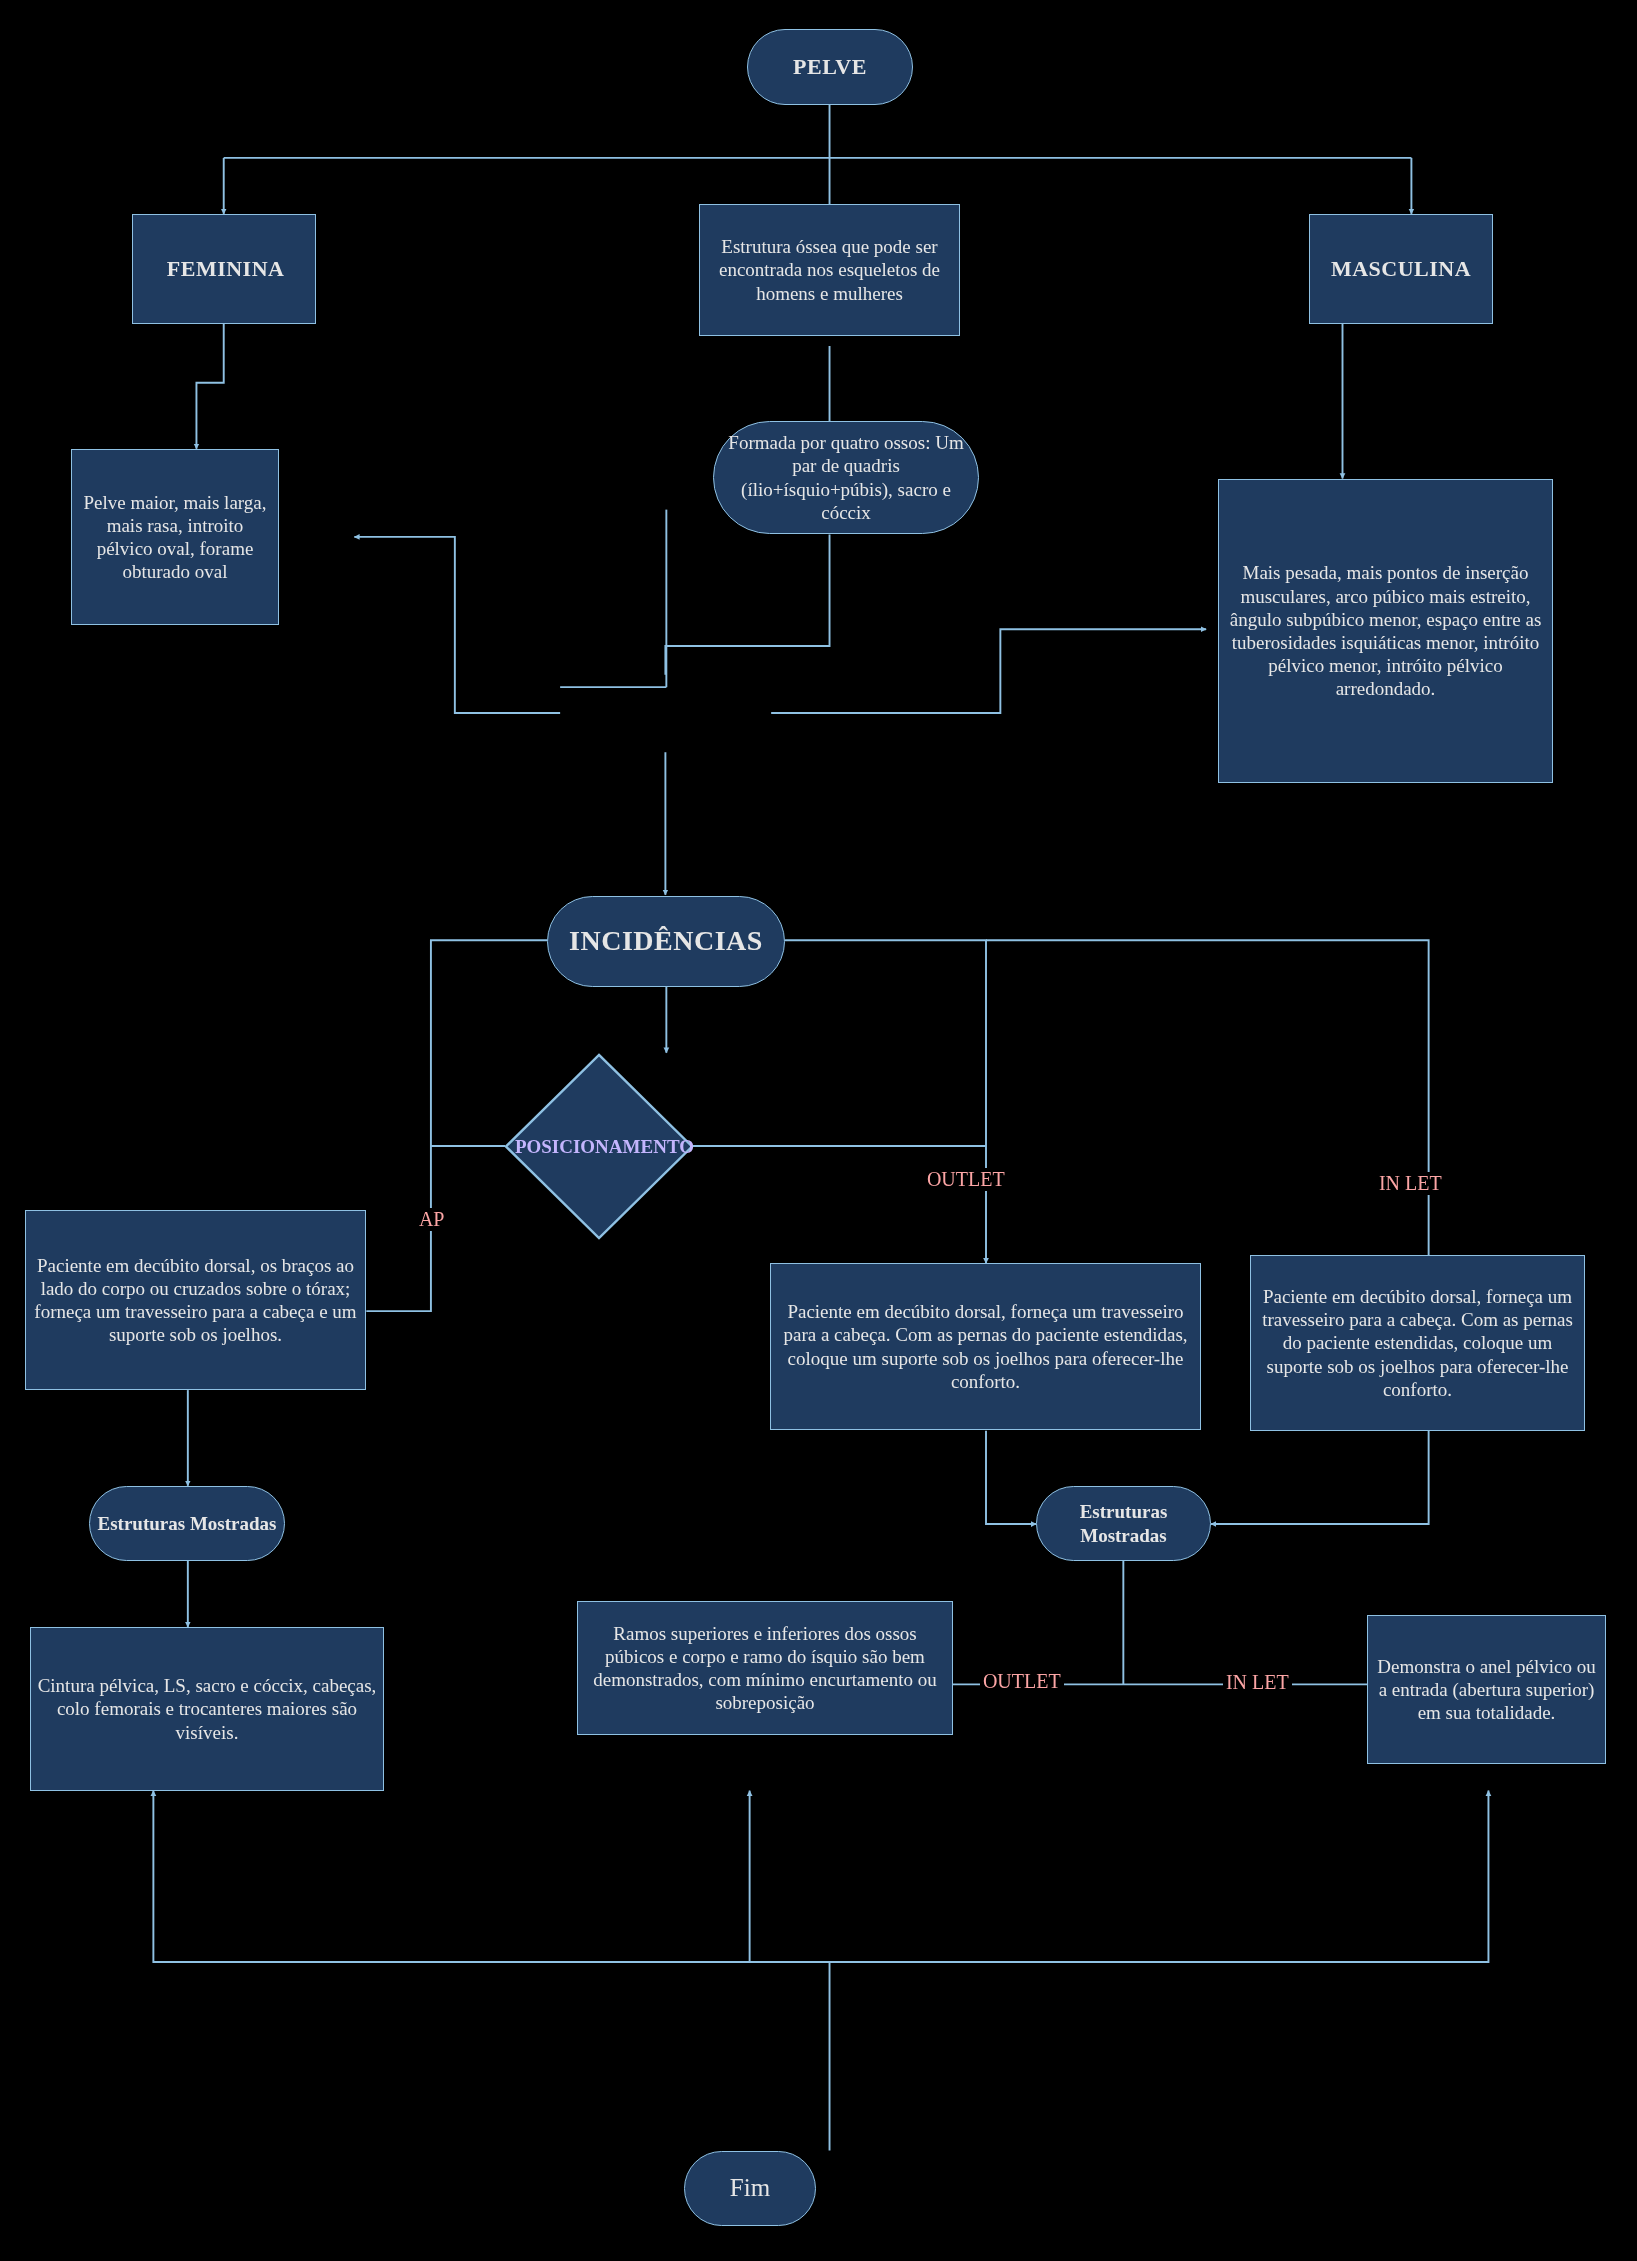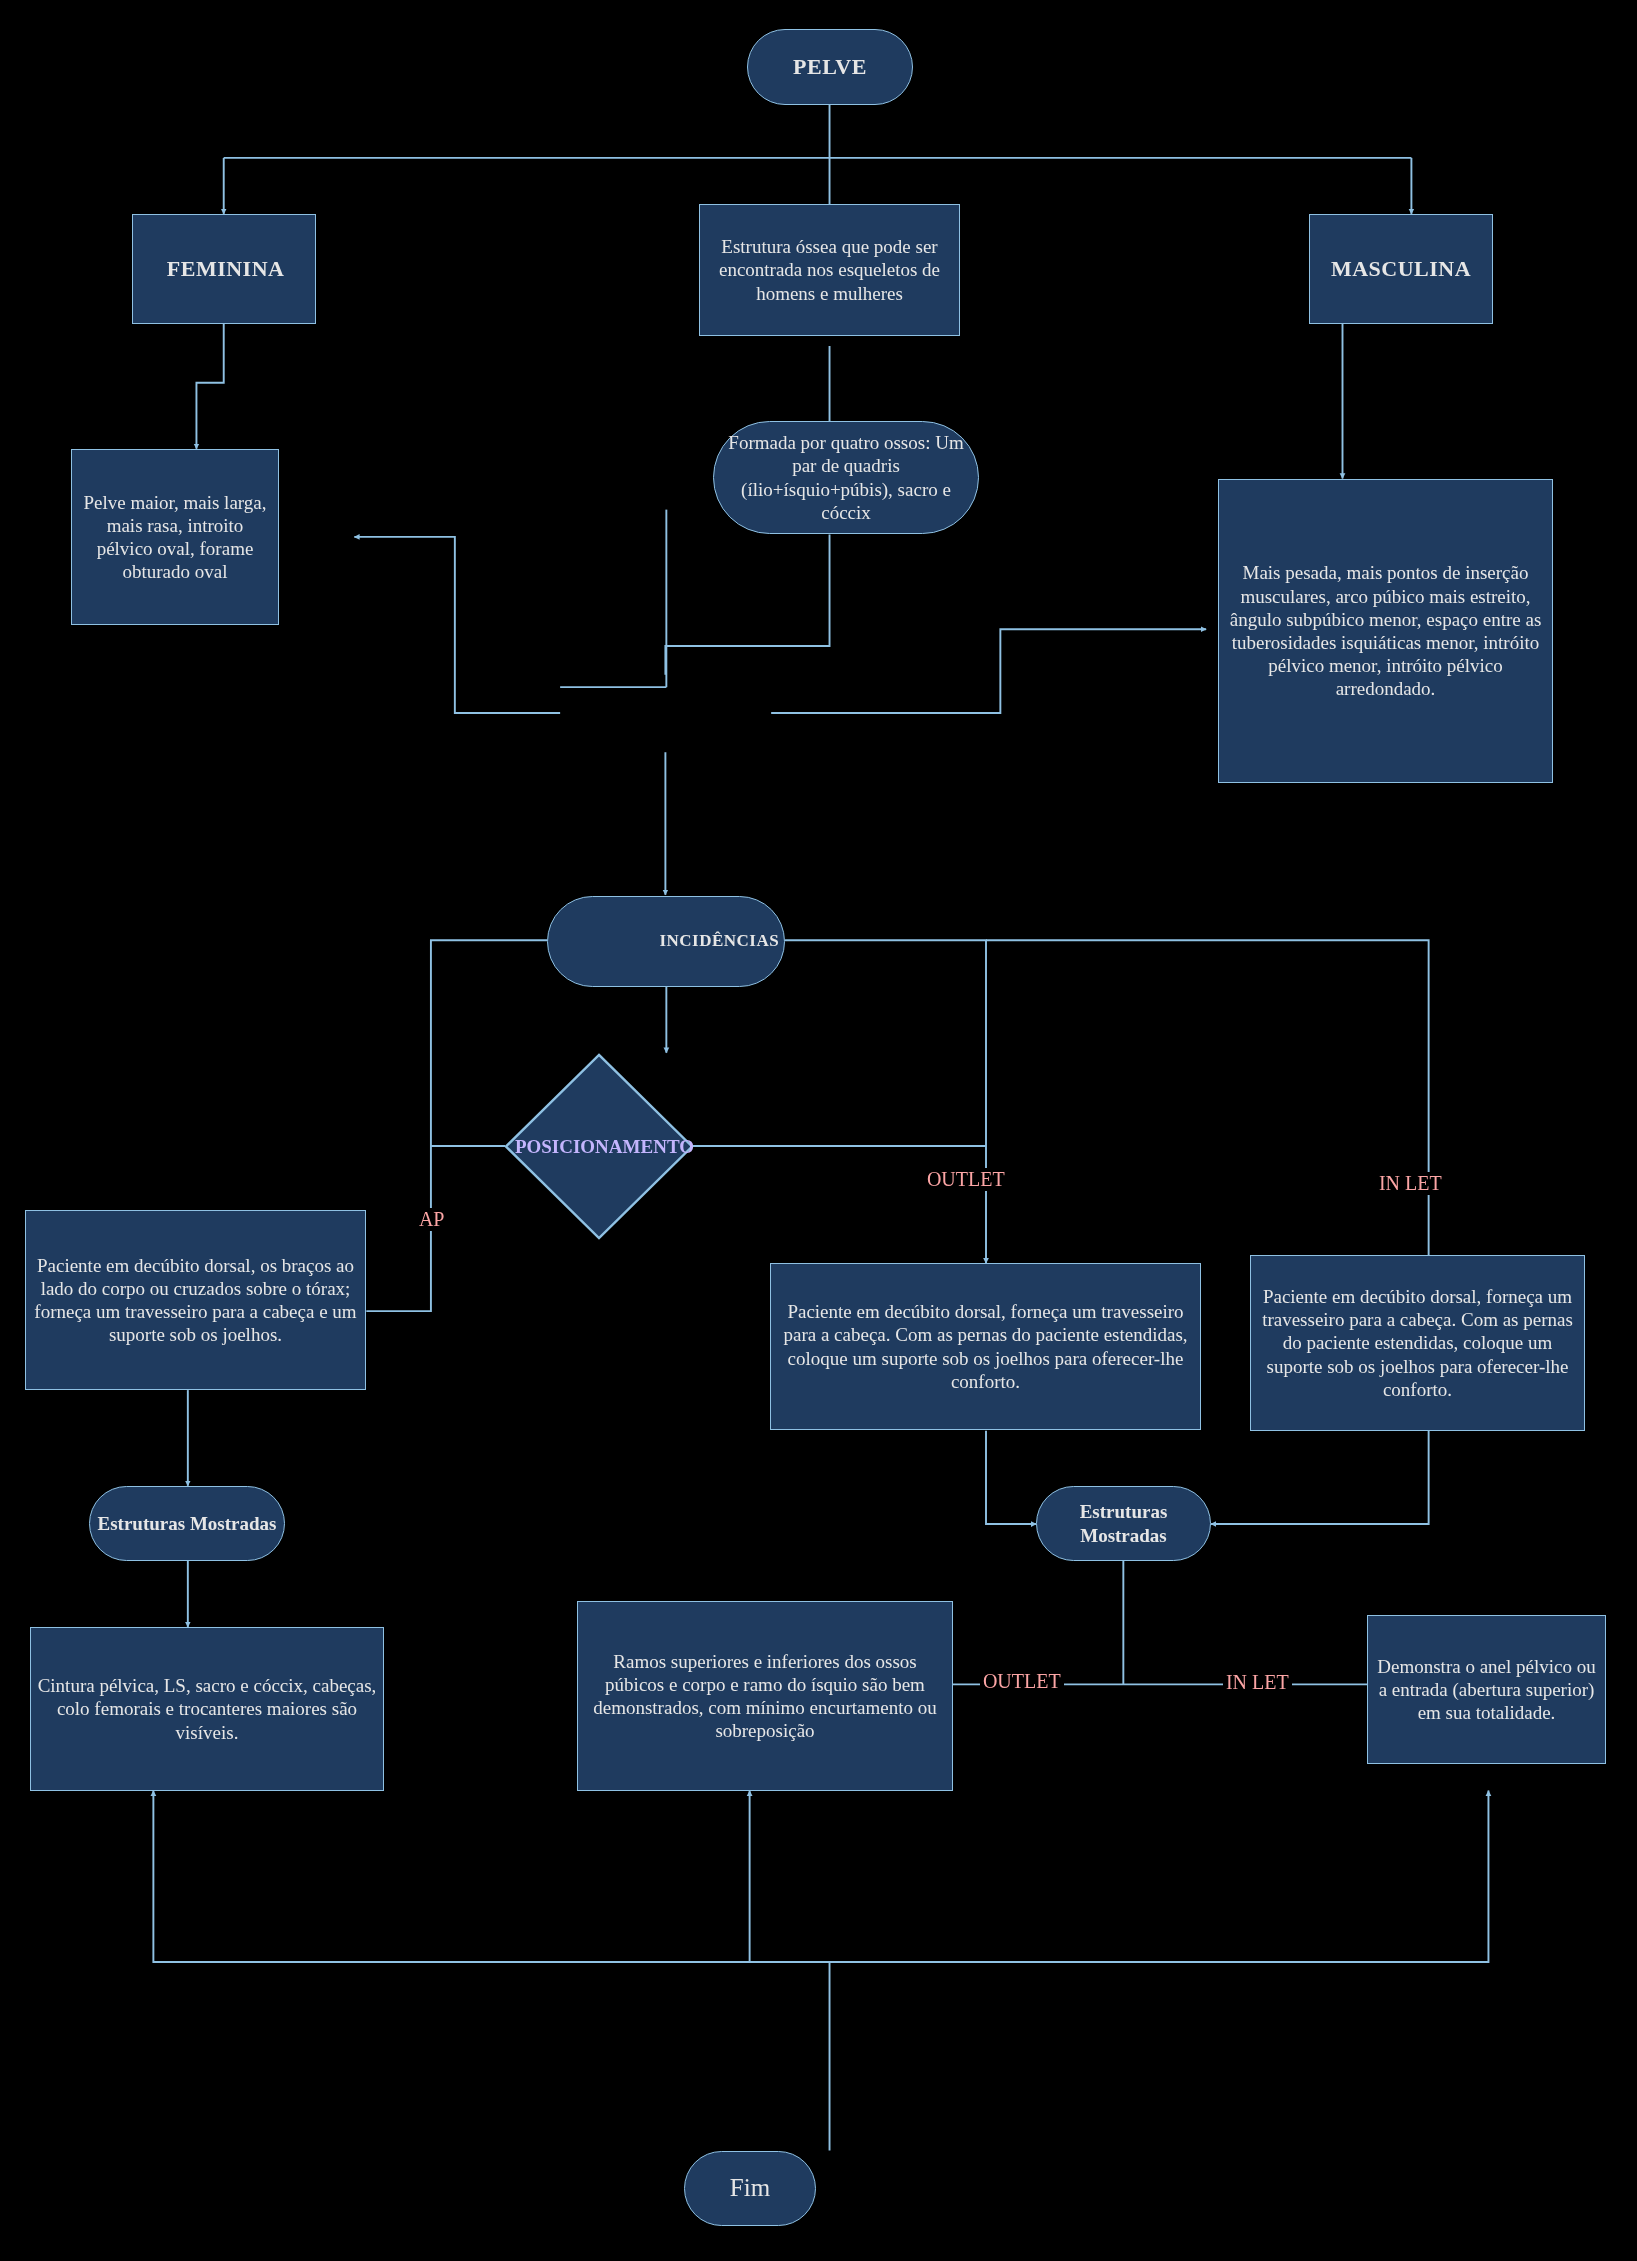--- a/index.html
+++ b/index.html
@@ -135,21 +135,21 @@
 
   <div class="node rect" style="left:71px;top:449px;width:208px;height:176px;font-size:19px;">
     <span>Pelve maior, mais larga, mais rasa, introito pélvico oval, forame obturado oval</span>
   </div>
 
   <div class="node rect" style="left:1218px;top:479px;width:335px;height:304px;font-size:19px;">
     <span>Mais pesada, mais pontos de inserção musculares, arco púbico mais estreito, ângulo subpúbico menor, espaço entre as tuberosidades isquiáticas menor, intróito pélvico menor, intróito pélvico arredondado.</span>
   </div>
 
 
-  <div class="node stadium bold" style="left:547px;top:896px;width:238px;height:91px;font-size:17px;letter-spacing:0.5px;justify-content:flex-end;">
+  <div class="node stadium bold" style="left:547px;top:896px;width:238px;height:91px;font-size:28px;letter-spacing:0.5px;">
     <span>INCIDÊNCIAS</span>
   </div>
 
   <div class="diamond" style="left:504px;top:1053px;width:190px;height:187px;font-size:19px;">
     <svg class="dshape" viewBox="0 0 396 390" preserveAspectRatio="none">
       <polygon points="198,4 392,195 198,386 4,195" fill="#1f3b5f" stroke="#8fc1e3" stroke-width="5"></polygon>
     </svg>
     <span class="dlabel">POSICIONAMENTO</span>
   </div>
 
@@ -170,21 +170,21 @@
   </div>
 
   <div class="node stadium bold" style="left:1036px;top:1486px;width:175px;height:75px;font-size:19px;">
     <span>Estruturas Mostradas</span>
   </div>
 
   <div class="node rect" style="left:30px;top:1627px;width:354px;height:164px;font-size:19px;">
     <span>Cintura pélvica, LS, sacro e cóccix, cabeças, colo femorais e trocanteres maiores são visíveis.</span>
   </div>
 
-  <div class="node rect" style="left:577px;top:1601px;width:376px;height:190px;font-size:19px;">
+  <div class="node rect" style="left:577px;top:1601px;width:376px;height:134px;font-size:19px;">
     <span>Ramos superiores e inferiores dos ossos púbicos e corpo e ramo do ísquio são bem demonstrados, com mínimo encurtamento ou sobreposição</span>
   </div>
 
   <div class="node rect" style="left:1367px;top:1615px;width:239px;height:149px;font-size:19px;">
     <span>Demonstra o  anel pélvico ou a entrada (abertura superior) em sua totalidade.</span>
   </div>
 
   <div class="node stadium" style="left:684px;top:2151px;width:132px;height:75px;font-size:25px;">
     <span>Fim</span>
   </div>

